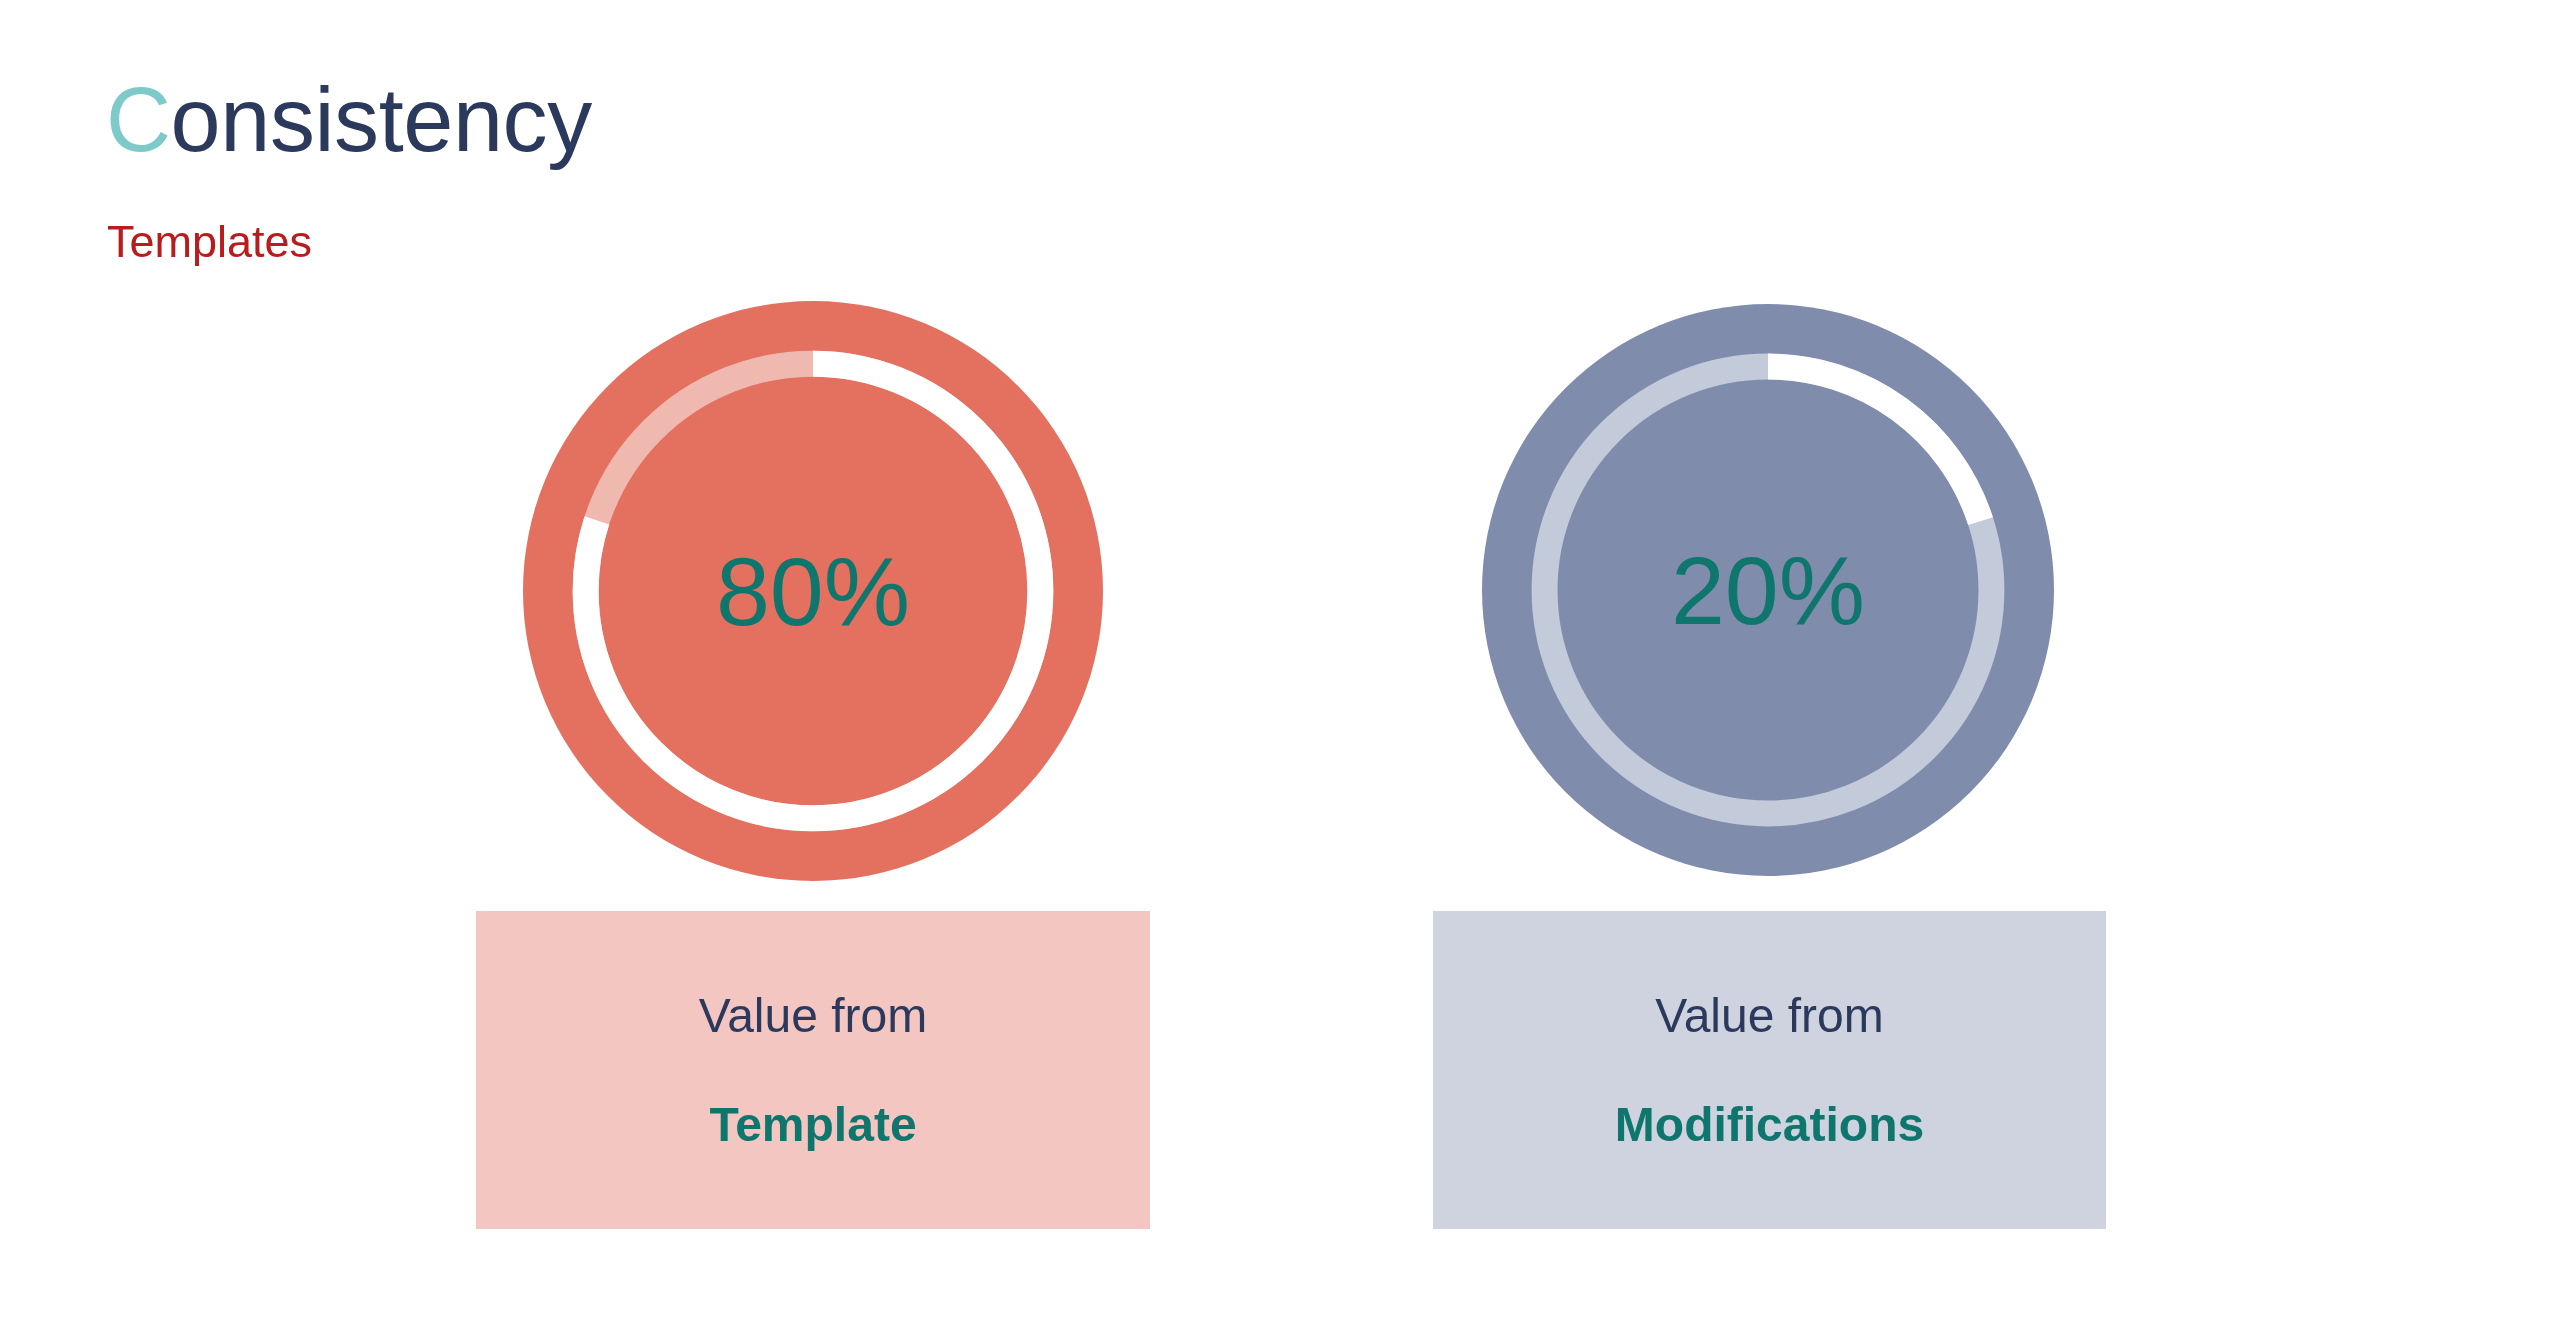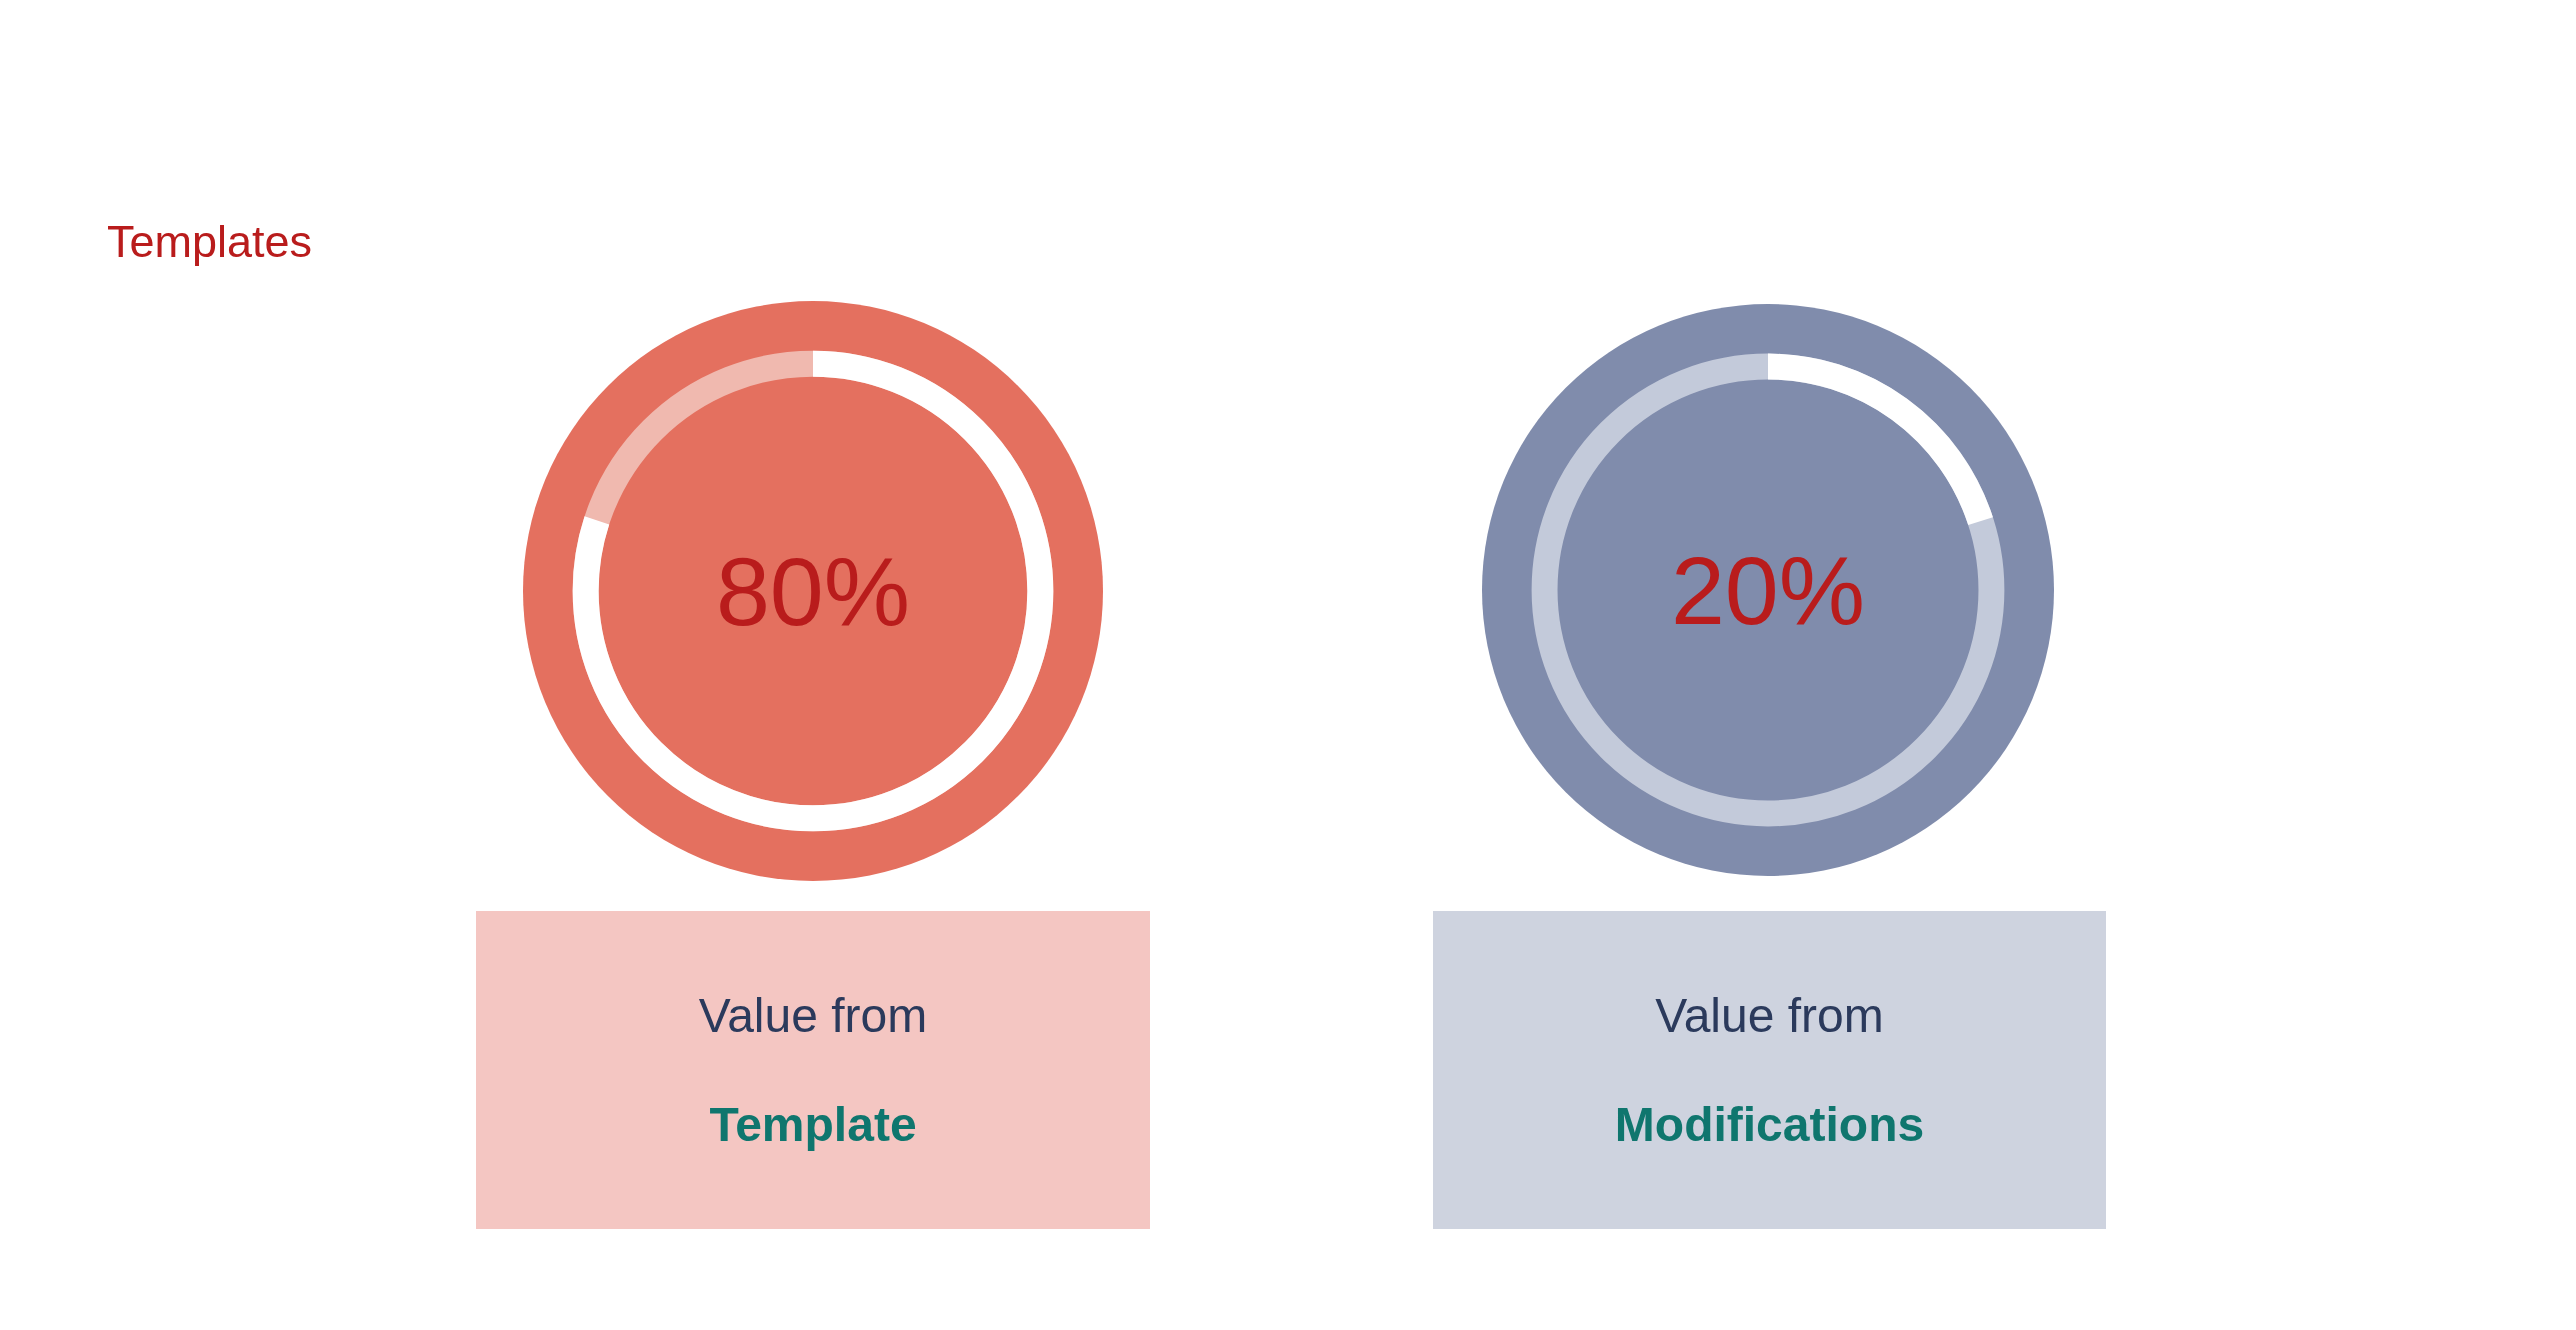--- a/index.html
+++ b/index.html
@@ -66,21 +66,21 @@
 
   .gauge-value {
     position: absolute;
     left: 0;
     right: 0;
     top: 50%;
     transform: translateY(-50%);
     text-align: center;
     font-size: 97px;
     font-weight: 400;
-    color: #b91c1c;
+    color: #0f766e;
     letter-spacing: 0px;
     line-height: 1;
     pointer-events: none;
   }
 
   
   .caption-box {
     position: absolute;
     display: flex;
     flex-direction: column;
@@ -114,20 +114,23 @@
     font-weight: 700;
     color: #0f766e;
     line-height: 1.28;
   }
 </style>
 </head>
 <body>
 
 <div class="slide">
 
+  <div class="title">
+    <span class="accent">C</span><span>onsistency</span>
+  </div>
 
   <div class="subtitle">Templates</div>
 
   <div class="gauge gauge-left">
     <svg viewBox="0 0 648 648">
 
       <circle cx="324" cy="324" r="324" fill="#e4705f"></circle>
 
       <circle cx="324" cy="324" r="254" fill="none" stroke="#f0b9af" stroke-width="29"></circle>
 

